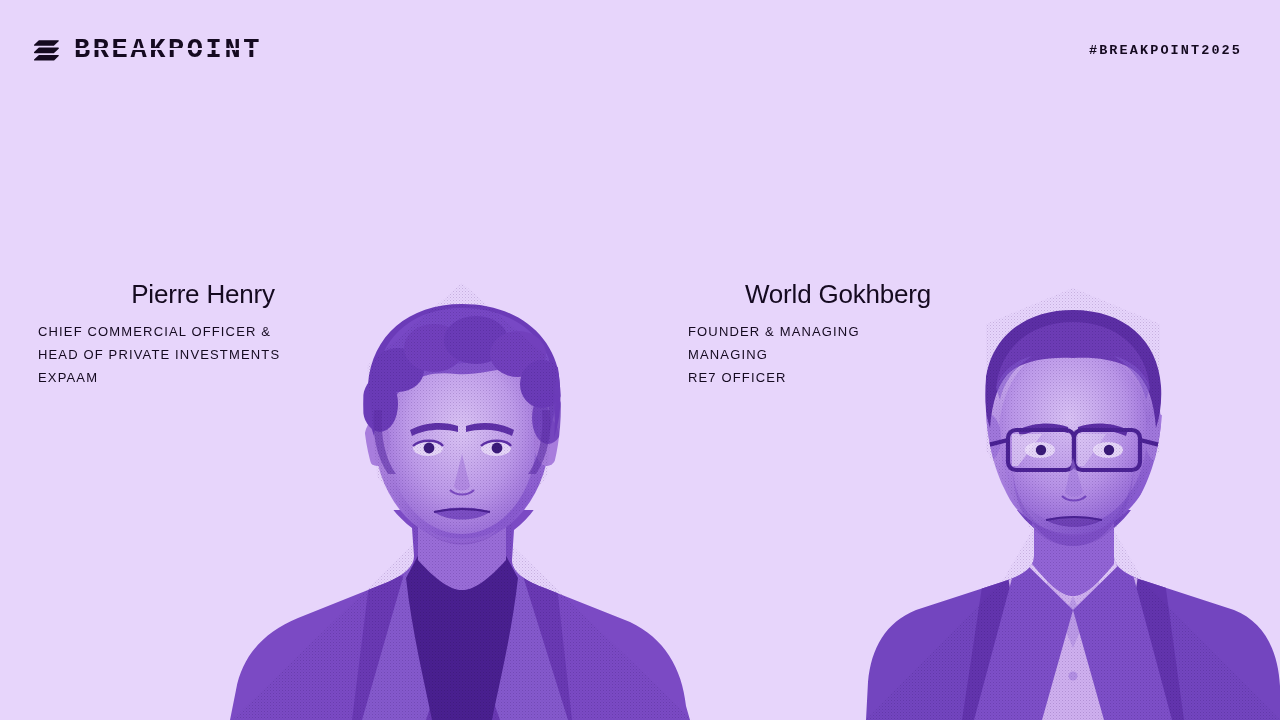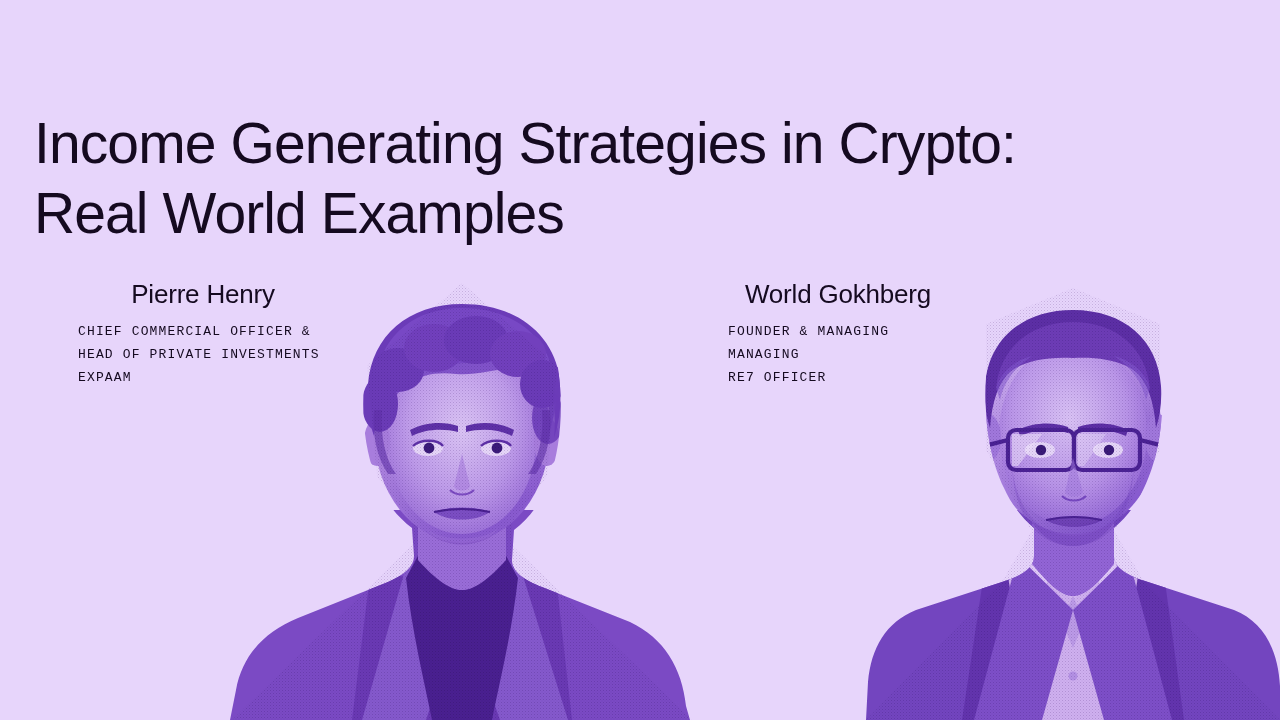--- a/index.html
+++ b/index.html
@@ -118,27 +118,26 @@
     font-weight: 500;
     letter-spacing: -0.2px;
     color: #150a20;
     line-height: 32px;
     margin: 0 0 10px 0;
     white-space: nowrap;
     text-align: center;
   }
 
   .speaker-meta {
-    font-family: Liberation Mono, monospace;
+    font-family: Liberation Sans, sans-serif;
     font-size: 13px;
     line-height: 23px;
     letter-spacing: 1.15px;
     color: #150a20;
     font-weight: 400;
-    margin-left: 40px;
   }
   .speaker-meta div { white-space: nowrap; }
 
   
   .portraits {
     position: absolute;
     inset: 0;
     z-index: 3;
     pointer-events: none;
   }
@@ -161,25 +160,34 @@
       radial-gradient(rgba(60,20,110,.35) 0.6px, transparent 0.7px);
     background-size: 3px 3px, 3px 3px;
     background-position: 0 0, 1.5px 1.5px;
   }
 </style>
 </head>
 <body>
 
 <div class="slide">
 
-
-  <h1 class="title">
-    <span class="line">Income Generating Strategies in Crypto:</span>
-    <span class="line">Real World Examples</span>
-  </h1>
+  <div class="header">
+    <div class="brand">
+      <span class="brand-mark">
+        <svg viewBox="0 0 26 22" aria-hidden="true">
+          <path d="M5.2 1.2h19.0c.6 0 .9.7.5 1.1L20.1 6.6a.9.9 0 0 1-.6.2H.6c-.6 0-.9-.7-.5-1.1L4.6 1.4a.9.9 0 0 1 .6-.2z" fill="#150a20"></path>
+          <path d="M5.2 8.6h19.0c.6 0 .9.7.5 1.1l-4.6 4.3a.9.9 0 0 1-.6.2H.6c-.6 0-.9-.7-.5-1.1l4.5-4.3a.9.9 0 0 1 .6-.2z" fill="#150a20"></path>
+          <path d="M5.2 16.0h19.0c.6 0 .9.7.5 1.1l-4.6 4.3a.9.9 0 0 1-.6.2H.6c-.6 0-.9-.7-.5-1.1l4.5-4.3a.9.9 0 0 1 .6-.2z" fill="#150a20"></path>
+        </svg>
+      </span>
+      <span class="brand-word">BREAKPOINT</span>
+    </div>
+    <div class="hashtag">#BREAKPOINT2025</div>
+  </div>
+
 
   <div class="portraits">
 
     <div class="portrait p0">
       <svg viewBox="0 0 500 460" preserveAspectRatio="xMidYMax meet" aria-hidden="true">
         <defs>
           <clipPath id="bodyClip0">
             <path d="M250 25
                      C300 25 338 55 346 108
                      C352 150 348 188 338 218

